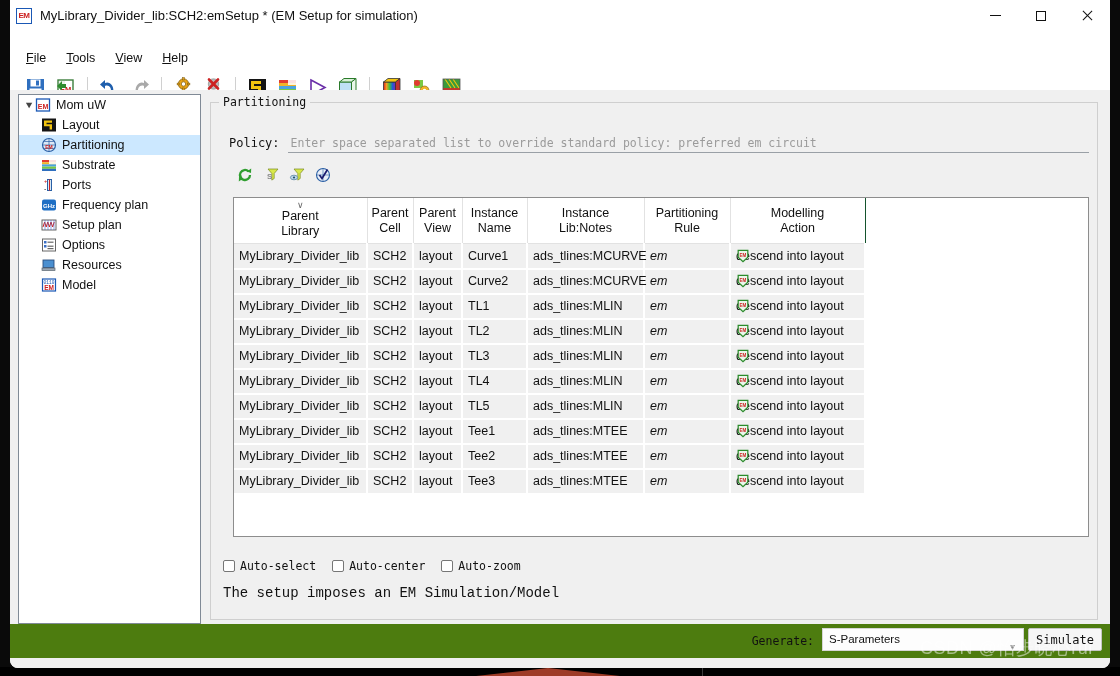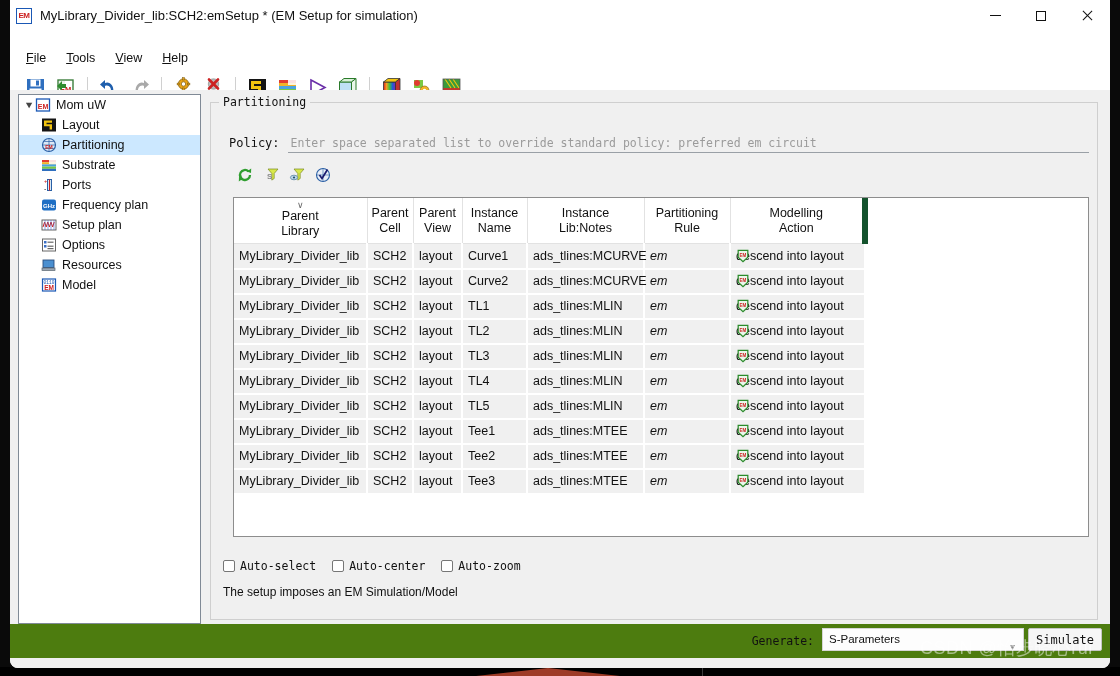--- a/index.html
+++ b/index.html
@@ -144,21 +144,21 @@
     position: absolute; left: 22px; top: 94px; width: 856px; height: 340px;
     background: #ffffff; border: 1px solid #8d8d8d; overflow: hidden;
   }
   table.grid { border-collapse: collapse; table-layout: fixed; width: 631px; }
   table.grid th {
     background: #ffffff; font-weight: normal; font-size: 12.5px; color: #111;
     padding: 4px 4px; vertical-align: middle; line-height: 15px;
     border-right: 1px solid #e2e2e2; border-bottom: 1px solid #e2e2e2;
     height: 44px;
   }
-  table.grid th:last-child { border-right: 6px solid #14532d; }
+  table.grid th:last-child { border-right: 1px solid #14532d; }
   table.grid td {
     background: #f0f0f0; font-size: 12.5px; color: #111;
     padding: 3px 5px; height: 25px; white-space: nowrap;
     border-right: 2px solid #ffffff; border-bottom: 2px solid #ffffff;
   }
   td.c-rule { background: #ffffff; font-style: italic; border-right: 2px solid #ffffff; }
   td.c-action { position: relative; padding-left: 24px; }
   .sort-chev {
     display:block; text-align:center; font-size: 9px; color:#666; line-height: 6px; margin-bottom: 1px;
   }
@@ -172,21 +172,21 @@
   
   .checks {
     position: absolute; left: 12px; top: 456px; display: flex; align-items: flex-end; gap: 16px;
   }
   .chk { display: flex; align-items: center; font-family: "DejaVu Sans Mono", monospace; font-size: 11.5px; color: #111; }
   .chk .box {
     width: 12px; height: 12px; border: 1px solid #767676; background: #fff; margin-right: 5px; border-radius: 2px;
   }
   .status-text {
     position: absolute; left: 12px; top: 482px;
-    font-family: Liberation Sans, sans-serif; font-size: 12px; color: #111;
+    font-family: Liberation Mono, monospace; font-size: 14px; color: #111;
   }
 
   
   .footer {
     position: absolute; left: 0; top: 534px; width: 1100px; height: 34px; background: #4d7c0f;
   }
   .gen-label {
     position: absolute; right: 296px; top: 10px;
     font-family: "DejaVu Sans Mono", monospace; font-size: 11.5px; color: #111;
   }

